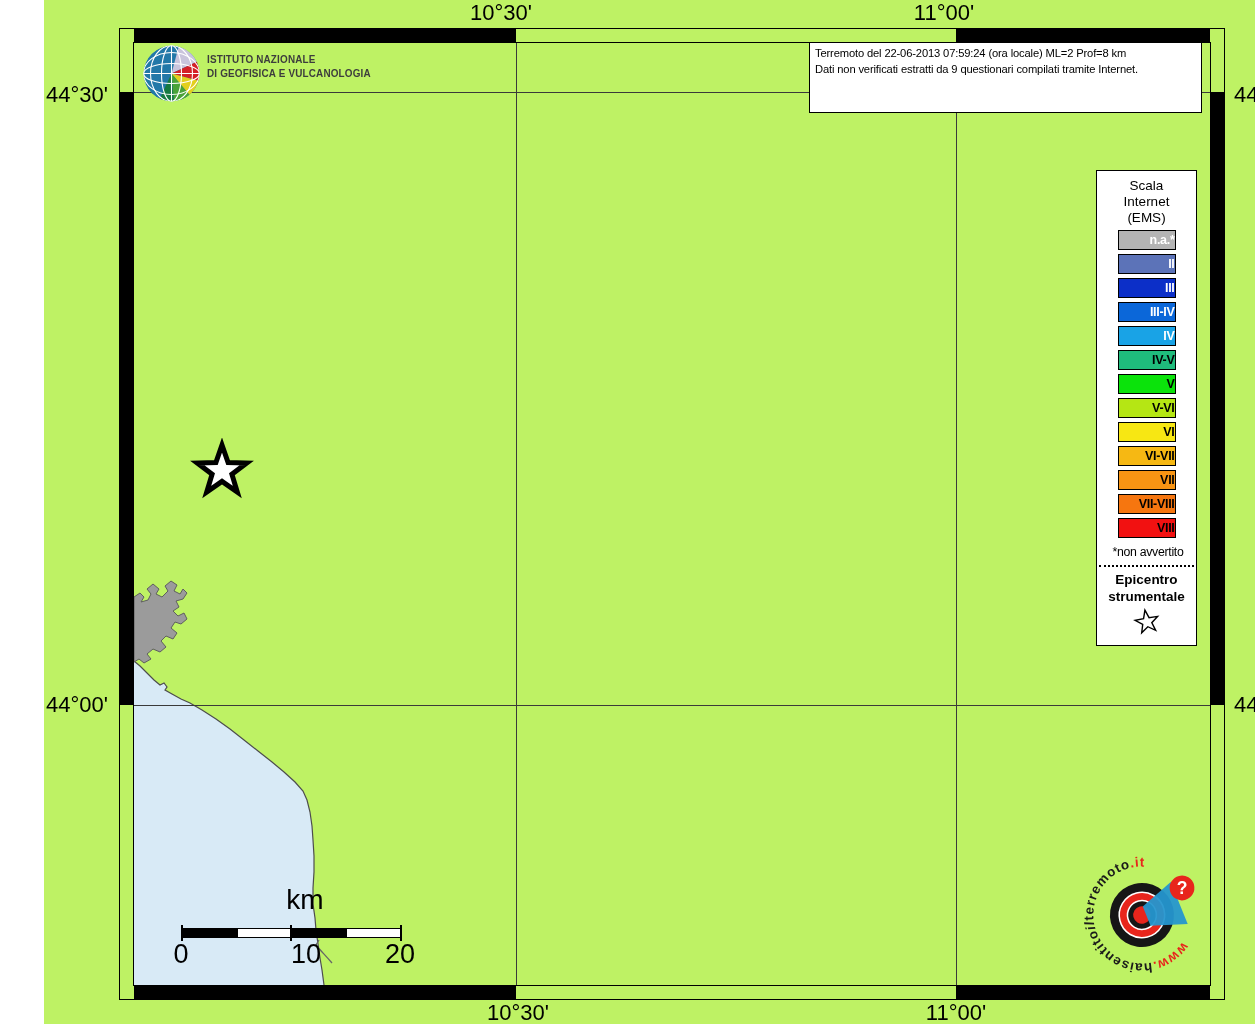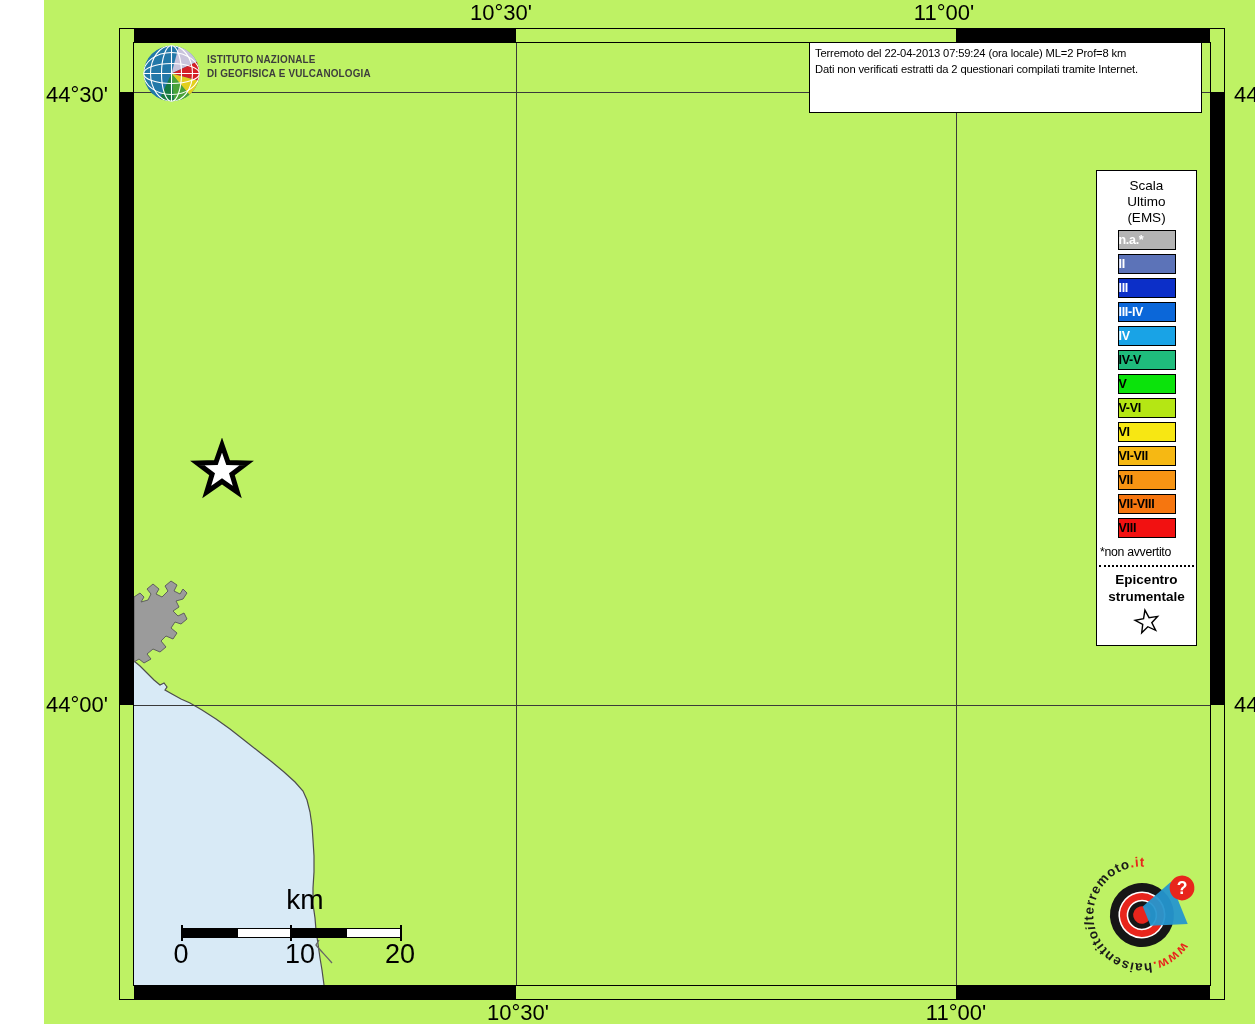--- a/index.html
+++ b/index.html
@@ -29,22 +29,22 @@
   .ingv-text{position:absolute;left:163px;top:53px;font-weight:bold;font-size:11.8px;
              line-height:13.6px;color:#3d3d3d;transform:scaleX(0.84);transform-origin:left top;
              white-space:nowrap;letter-spacing:0.2px;}
   
   .legend{position:absolute;left:1052px;top:170px;width:101px;height:476px;background:#fff;
           border:1px solid #000;box-sizing:border-box;text-align:center;}
   .legend-title{font-weight:normal;font-size:13.5px;line-height:16px;}
   .legend-title:first-child{padding-top:7px;}
   .sw{position:relative;width:58px;height:20px;margin:4px auto 0;border:1px solid #000;
       box-sizing:border-box;font-weight:bold;font-size:12.5px;line-height:18px;
-      letter-spacing:-0.3px;text-align:left;}
-  .legend-note{font-size:12.3px;margin-top:7px;text-align:left;padding-left:3px;letter-spacing:-0.3px;}
+      letter-spacing:-0.3px;text-align:right;}
+  .legend-note{font-size:12.3px;margin-top:7px;text-align:center;padding-left:3px;letter-spacing:-0.3px;}
   .legend-divider{border-top:2px dotted #000;margin:6px 2px 5px;height:0;}
   .legend-epi{font-weight:bold;font-size:13.5px;line-height:16.5px;}
   
   .sbar{position:absolute;left:138px;top:928px;width:220px;height:10px;background:#fff;
         border:1px solid #000;box-sizing:border-box;}
   .sbar .seg2{position:absolute;top:0;height:8px;background:#000;}
   .stick{position:absolute;top:925px;width:2px;height:16px;background:#000;}
   .snum{position:absolute;top:939px;font-size:27px;transform:translateX(-50%);}
   .skm{position:absolute;left:261px;top:884px;font-size:28px;transform:translateX(-50%);}
 </style>
@@ -115,27 +115,27 @@
         <line x1="0.5" y1="28.5" x2="56.5" y2="28.5"></line>
       </g>
     </g>
   </svg>
   <div class="ingv-text">
     <div>ISTITUTO NAZIONALE</div>
     <div>DI GEOFISICA E VULCANOLOGIA</div>
   </div>
 
   <div class="infobox">
-    <div>Terremoto del 22-04-2013 07:59:24 (ora locale) ML=2 Prof=8 km</div>
-    <div>Dati non verificati estratti da 2 questionari compilati tramite Internet.</div>
+    <div>Terremoto del 22-06-2013 07:59:24 (ora locale) ML=2 Prof=8 km</div>
+    <div>Dati non verificati estratti da 9 questionari compilati tramite Internet.</div>
   </div>
 
   <div class="legend">
     <div class="legend-title">Scala</div>
-    <div class="legend-title">Ultimo</div>
+    <div class="legend-title">Internet</div>
     <div class="legend-title">(EMS)</div>
     <div class="sw" style="background:#b4b4b4;color:#ffffff">n.a.*</div>
     <div class="sw" style="background:#5c73b8;color:#ffffff">II</div>
     <div class="sw" style="background:#0c2fc8;color:#ffffff">III</div>
     <div class="sw" style="background:#0b67d9;color:#ffffff">III-IV</div>
     <div class="sw" style="background:#19a3e6;color:#ffffff">IV</div>
     <div class="sw" style="background:#1fbc7c;color:#000000">IV-V</div>
     <div class="sw" style="background:#0be30b;color:#000000">V</div>
     <div class="sw" style="background:#b5e614;color:#000000">V-VI</div>
     <div class="sw" style="background:#f7e713;color:#000000">VI</div>
@@ -160,21 +160,21 @@
 
   <div class="skm">km</div>
   <div class="sbar">
     <div class="seg2" style="left:0;width:54.5px;"></div>
     <div class="seg2" style="left:109px;width:54.5px;"></div>
   </div>
   <div class="stick" style="left:137px;"></div>
   <div class="stick" style="left:246px;"></div>
   <div class="stick" style="left:356px;"></div>
   <div class="snum" style="left:137px;">0</div>
-  <div class="snum" style="left:256px;">10</div>
+  <div class="snum" style="left:262px;">10</div>
   <div class="snum" style="left:356px;">20</div>
 
   <svg class="abs" style="left:1036px;top:851px;" width="128" height="128" viewBox="0 0 124 124">
     <g transform="rotate(-14 60 62)">
       <circle cx="60" cy="62" r="31" fill="#161616"></circle>
       <circle cx="60" cy="62" r="22" fill="#e8251c" stroke="#ffffff" stroke-width="1.5"></circle>
       <circle cx="60" cy="62" r="14" fill="#161616" stroke="#ffffff" stroke-width="1.5"></circle>
       <circle cx="60" cy="62" r="8.5" fill="#e8251c"></circle>
       <path d="M64,52 L98,40 L98,84 L64,72 Z" fill="#2596cf" opacity="0.95" transform="rotate(-8 80 62)"></path>
       <circle cx="104" cy="46" r="12" fill="#e8251c"></circle>

